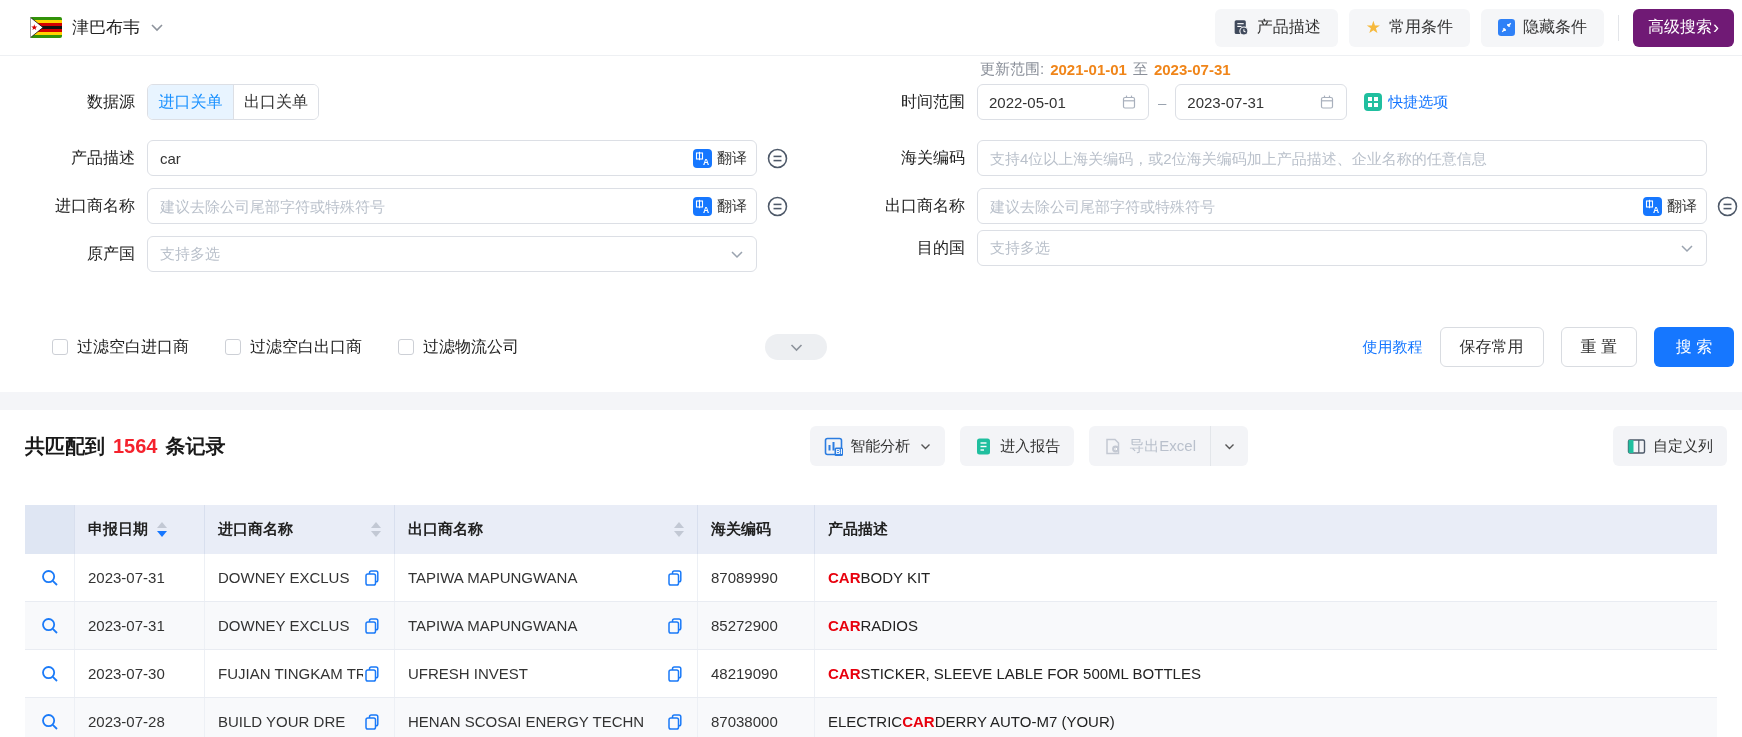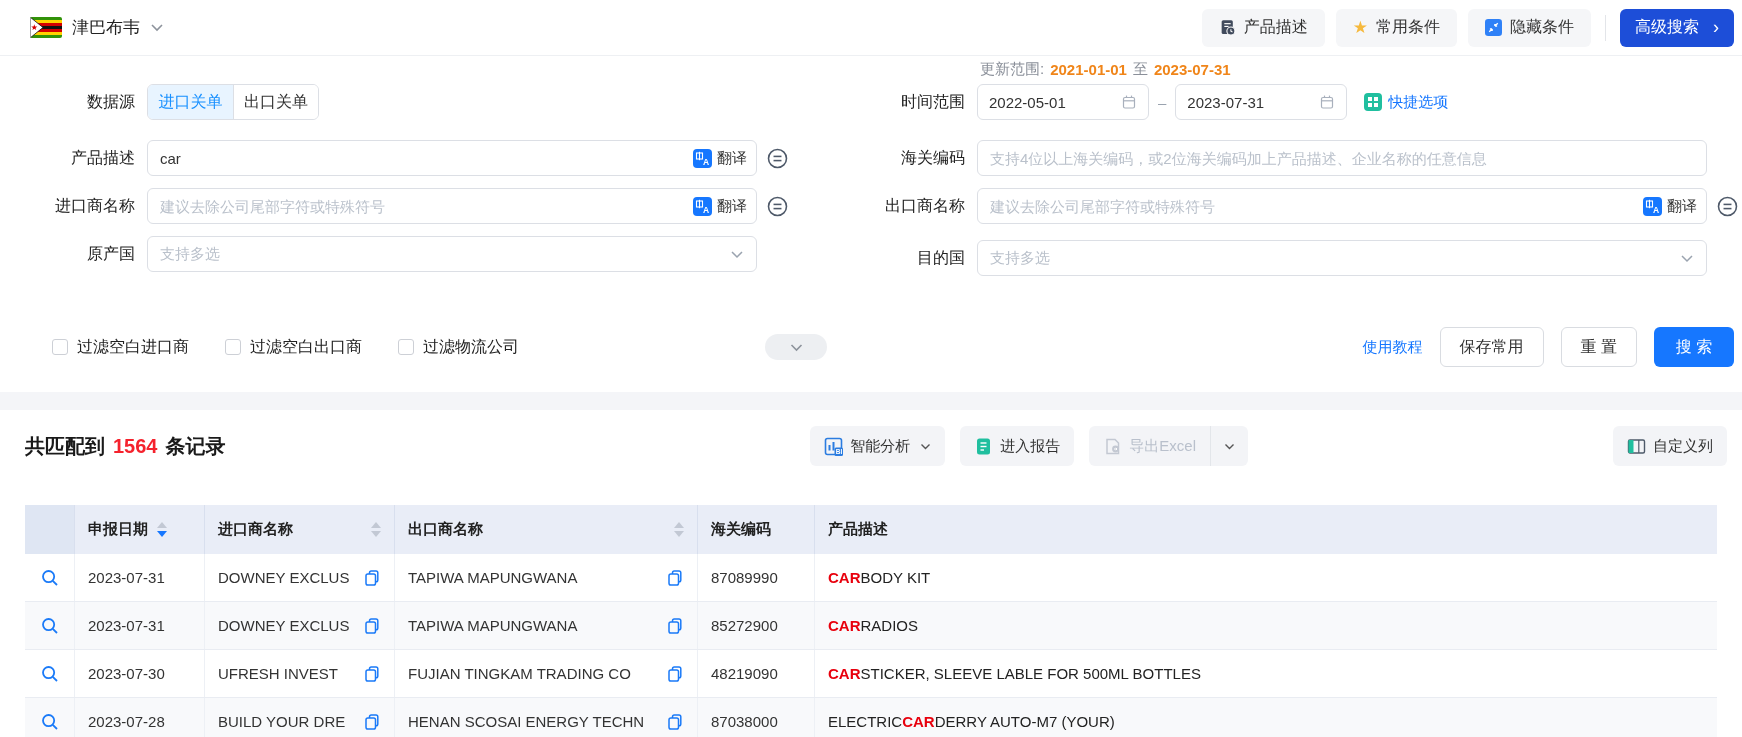--- a/index.html
+++ b/index.html
@@ -12,22 +12,22 @@
     padding:0 8px 0 30px; border-bottom:1px solid #eef0f3; }
   .country { display:flex; align-items:center; gap:10px; font-size:17px; color:#222; cursor:pointer; }
   .flag { width:32px; height:21px; border-radius:2px; overflow:hidden; display:block; }
   .chev { display:block; }
   .topbar-right { display:flex; align-items:center; }
   .gbtn { height:38px; padding:0 17px; background:#f5f6f8; border:none; border-radius:6px;
     font-size:16px; color:#333; display:flex; align-items:center; gap:8px; cursor:pointer;
     font-family:inherit; margin-left:11px; }
   .star { color:#f6b93d; font-size:17px; line-height:1; }
   .vdiv { width:1px; height:26px; background:#e3e5e9; margin:0 14px; }
-  .adv-btn { height:38px; padding:0 15px; background:#1d4ed8; color:#fff; border:none;
-    border-radius:6px; font-size:16px; display:flex; align-items:center; gap:14px; cursor:pointer; font-family:inherit; }
+  .adv-btn { height:38px; padding:0 15px; background:#701a75; color:#fff; border:none;
+    border-radius:6px; font-size:16px; display:flex; align-items:center; gap:1px; cursor:pointer; font-family:inherit; }
   .adv-arrow { font-size:18px; line-height:1; margin-top:-2px; }
 
   
   .panel { position:relative; height:336px; }
   .frow { position:absolute; display:flex; align-items:center; height:36px; }
   .flabel { text-align:right; font-size:16px; color:#222; margin-right:12px; white-space:nowrap; }
   .lw { width:135px; } .rw { width:165px; }
   .update-range { position:absolute; left:980px; top:4px; font-size:15px; color:#8a8f99;
     display:flex; gap:6px; align-items:center; }
   .update-range b { color:#f08519; font-weight:700; }
@@ -297,21 +297,21 @@
       <div class="select" style="width:610px;">
         <span>支持多选</span>
         <span class="sel-arrow">
           <svg width="14" height="9" viewBox="0 0 14 9">
               <polyline points="2,2 7,7 12,2" fill="none" stroke="#9aa3af" stroke-width="1.5"></polyline>
             </svg>
         </span>
       </div>
     </div>
 
-    <div class="frow" style="top:184px; left:800px;">
+    <div class="frow" style="top:174px; left:800px;">
       <div class="flabel rw">目的国</div>
       <div class="select" style="width:730px;">
         <span>支持多选</span>
         <span class="sel-arrow">
           <svg width="14" height="9" viewBox="0 0 14 9">
               <polyline points="2,2 7,7 12,2" fill="none" stroke="#9aa3af" stroke-width="1.5"></polyline>
             </svg>
         </span>
       </div>
     </div>
@@ -513,30 +513,30 @@
         <div class="td center">
             <span class="mag">
               <svg width="20" height="20" viewBox="0 0 20 20">
                 <circle cx="8.6" cy="8.6" r="5.6" fill="none" stroke="#1a7af8" stroke-width="1.8"></circle>
                 <line x1="12.8" y1="12.8" x2="17" y2="17" stroke="#1a7af8" stroke-width="1.8"></line>
               </svg>
             </span>
           </div>
         <div class="td">2023-07-30</div>
         <div class="td">
+            <span class="nm">FUJIAN TINGKAM TRADING CO</span>
+            <span class="copy">
+              <svg width="18" height="18" viewBox="0 0 18 18">
+                <rect x="3" y="5" width="9.5" height="11" rx="1.8" fill="none" stroke="#1a7af8" stroke-width="1.5"></rect>
+                <path d="M6.5 5 V3.8 a1.8 1.8 0 0 1 1.8 -1.8 H13 a1.8 1.8 0 0 1 1.8 1.8 V11 a1.8 1.8 0 0 1 -1.8 1.8 H12.6" fill="none" stroke="#1a7af8" stroke-width="1.5"></path>
+              </svg>
+            </span>
+          </div>
+        <div class="td">
             <span class="nm">UFRESH INVEST</span>
-            <span class="copy">
-              <svg width="18" height="18" viewBox="0 0 18 18">
-                <rect x="3" y="5" width="9.5" height="11" rx="1.8" fill="none" stroke="#1a7af8" stroke-width="1.5"></rect>
-                <path d="M6.5 5 V3.8 a1.8 1.8 0 0 1 1.8 -1.8 H13 a1.8 1.8 0 0 1 1.8 1.8 V11 a1.8 1.8 0 0 1 -1.8 1.8 H12.6" fill="none" stroke="#1a7af8" stroke-width="1.5"></path>
-              </svg>
-            </span>
-          </div>
-        <div class="td">
-            <span class="nm">FUJIAN TINGKAM TRADING CO</span>
             <span class="copy">
               <svg width="18" height="18" viewBox="0 0 18 18">
                 <rect x="3" y="5" width="9.5" height="11" rx="1.8" fill="none" stroke="#1a7af8" stroke-width="1.5"></rect>
                 <path d="M6.5 5 V3.8 a1.8 1.8 0 0 1 1.8 -1.8 H13 a1.8 1.8 0 0 1 1.8 1.8 V11 a1.8 1.8 0 0 1 -1.8 1.8 H12.6" fill="none" stroke="#1a7af8" stroke-width="1.5"></path>
               </svg>
             </span>
           </div>
         <div class="td">48219090</div>
         <div class="td desc">
             <span></span>

